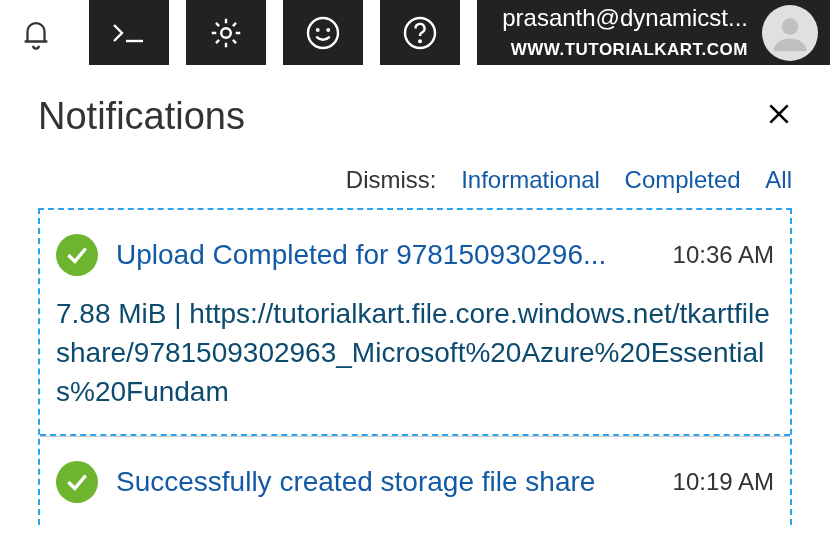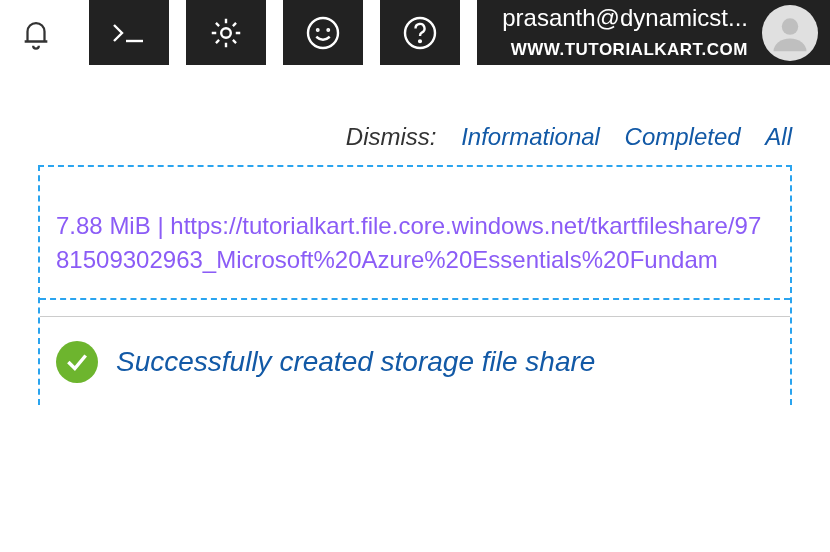--- a/index.html
+++ b/index.html
@@ -82,40 +82,38 @@
       font-size: 28px;
       color: #000;
       padding-top: 6px;
       cursor: pointer;
     }
     .dismiss-row {
       margin-top: 28px;
       font-size: 24px;
       text-align: right;
       color: #333;
-      font-style: italic;
     }
     .dismiss-row .link {
       color: #1259a6;
       margin-left: 18px;
       cursor: pointer;
     }
     .notif-list {
       margin-top: 14px;
       border: 2px dashed #2aa4ef;
       border-bottom: none;
     }
     .notif-item {
       padding: 24px 16px 22px 16px;
       border-bottom: 2px dashed #2aa4ef;
     }
     .notif-item + .notif-item {
       border-top: 1px solid #ccc;
-      margin-top: 16px;
-      font-style: italic;
+      margin-top: 0;
     }
     .notif-head {
       display: flex;
       align-items: center;
       gap: 18px;
     }
     .status-icon {
       width: 42px;
       height: 42px;
       border-radius: 50%;
@@ -135,22 +133,22 @@
       cursor: pointer;
     }
     .notif-time {
       font-size: 24px;
       color: #333;
       flex-shrink: 0;
       margin-left: 10px;
     }
     .notif-body {
       margin-top: 18px;
-      font-size: 24px;
-      color: #8b5cf6;
+      font-size: 28px;
+      color: #0c4a6e;
       line-height: 1.4;
       word-break: break-all;
     }
   </style>
 </head>
 <body>
 
 <div class="topbar">
   <div class="icon-btn light">
     <svg width="34" height="36" viewBox="0 0 24 24" fill="none" stroke="#333" stroke-width="1.6">
@@ -192,39 +190,58 @@
     <div class="avatar">
       <svg width="44" height="44" viewBox="0 0 24 24" fill="#bfbfbf">
         <circle cx="12" cy="8.5" r="4.5"></circle>
         <path d="M3 22 a9 7 0 0 1 18 0 z"></path>
       </svg>
     </div>
   </div>
 </div>
 
 <div class="panel">
+  <div class="panel-header">
+    <div class="panel-title">Notifications</div>
+    <div class="close-btn">
+      <svg width="26" height="26" viewBox="0 0 24 24" stroke="#000" stroke-width="2.4">
+        <line x1="4" y1="4" x2="20" y2="20"></line>
+        <line x1="20" y1="4" x2="4" y2="20"></line>
+      </svg>
+    </div>
+  </div>
 
   <div class="dismiss-row">
     <span>Dismiss:</span>
     <span class="link">Informational</span>
     <span class="link">Completed</span>
     <span class="link">All</span>
   </div>
 
   <div class="notif-list">
 
     <div class="notif-item">
+      <div class="notif-head">
+        <div class="status-icon">
+          <svg width="26" height="26" viewBox="0 0 24 24" fill="none" stroke="#fff" stroke-width="3.2">
+            <path d="M4 12 L10 18 L20 6"></path>
+          </svg>
+        </div>
+        <div class="notif-title">Upload Completed for 978150930296...</div>
+        <div class="notif-time">10:36 AM</div>
+      </div>
       <div class="notif-body">7.88 MiB | https://tutorialkart.file.core.windows.net/tkartfileshare/9781509302963_Microsoft%20Azure%20Essentials%20Fundam</div>
     </div>
 
     <div class="notif-item" style="border-bottom:none;">
       <div class="notif-head">
         <div class="status-icon">
           <svg width="26" height="26" viewBox="0 0 24 24" fill="none" stroke="#fff" stroke-width="3.2">
             <path d="M4 12 L10 18 L20 6"></path>
           </svg>
         </div>
         <div class="notif-title">Successfully created storage file share</div>
+        <div class="notif-time">10:19 AM</div>
       </div>
     </div>
 
   </div>
 </div>
 
 </body></html>

